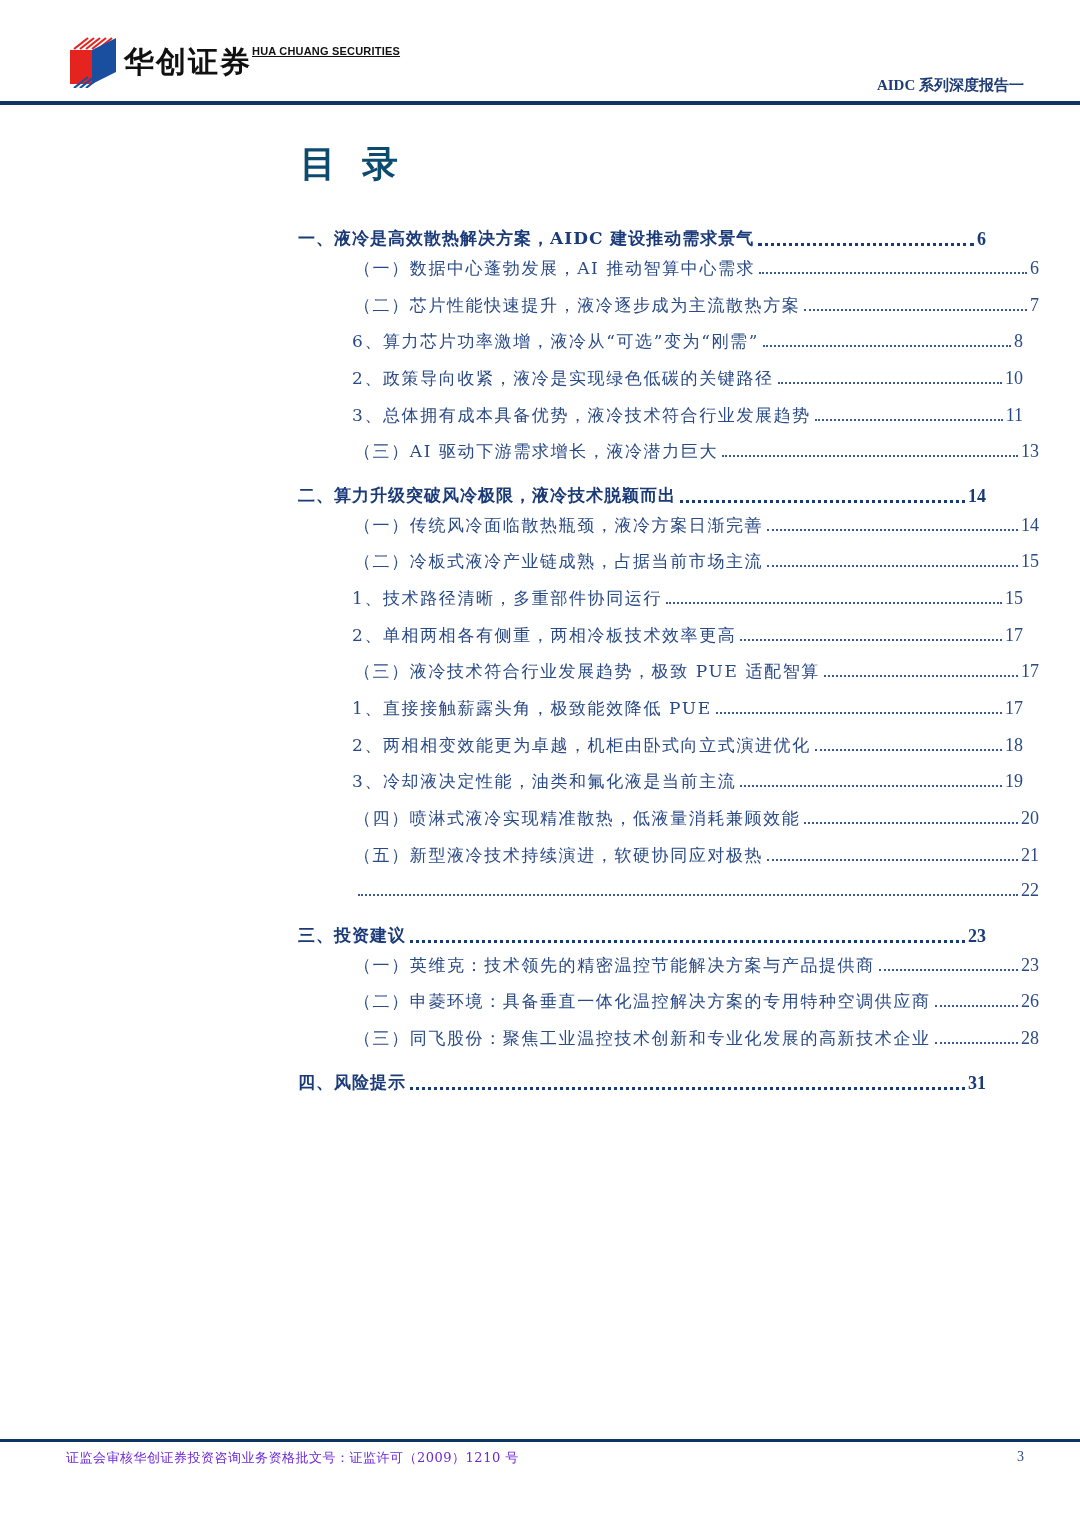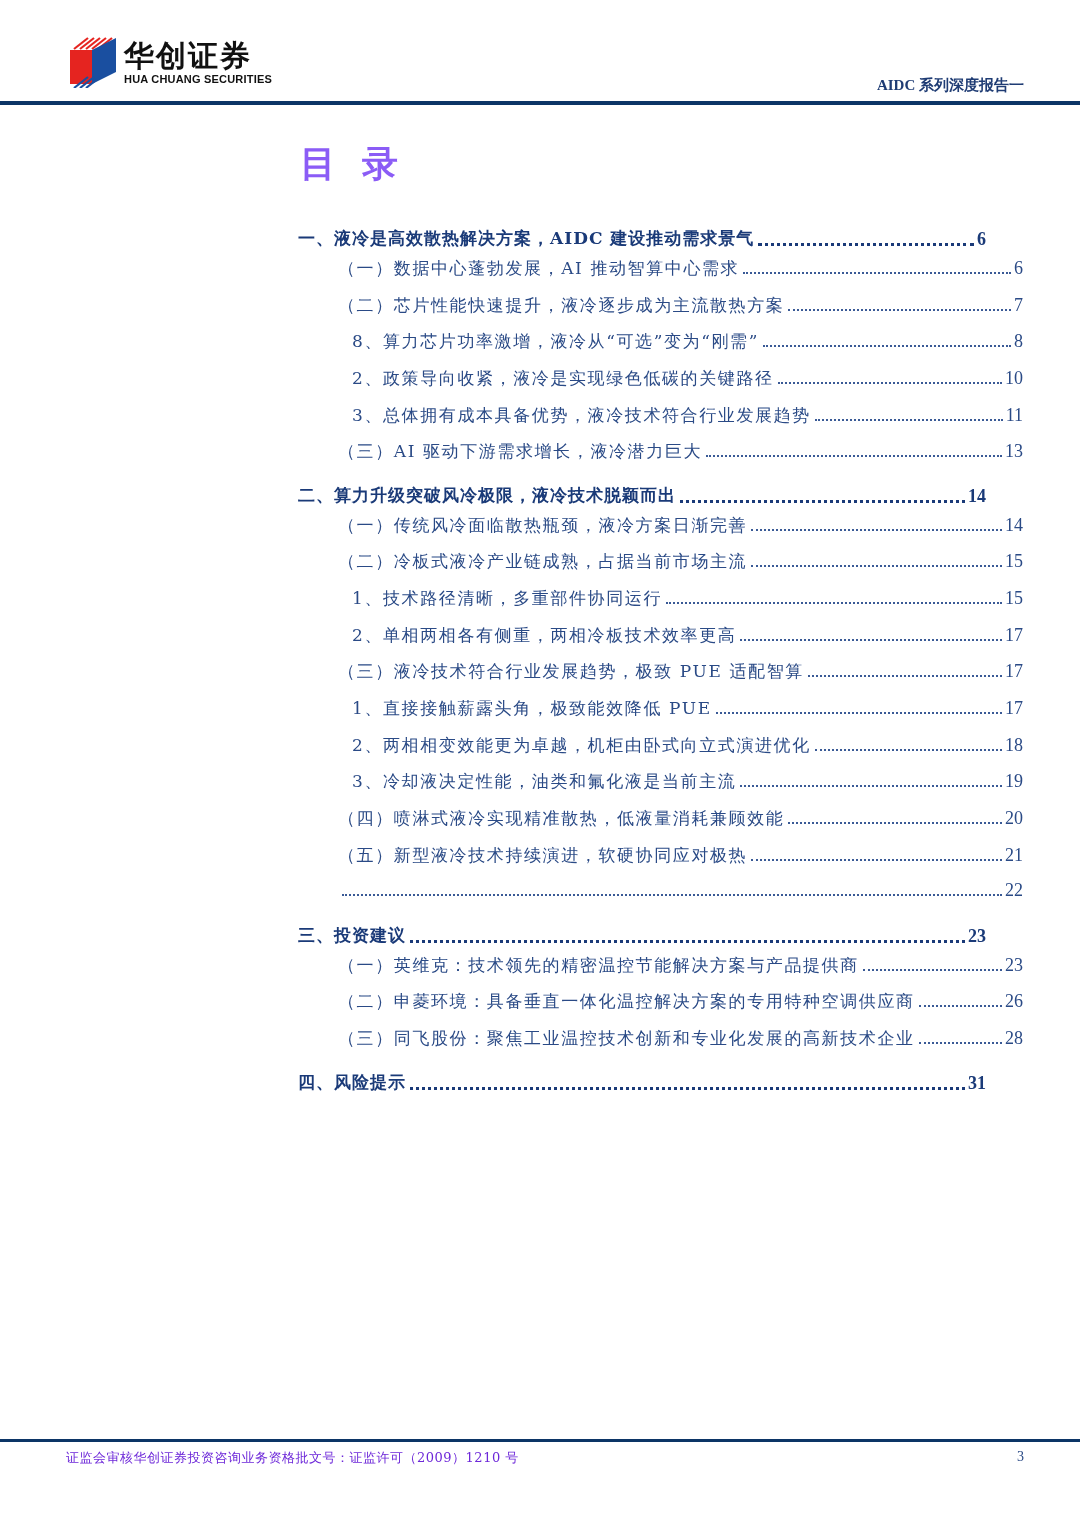--- a/index.html
+++ b/index.html
@@ -1,29 +1,29 @@
 <!DOCTYPE html>
 <html><head>
 <meta charset="utf-8">
 <style>
   html, body { margin: 0; padding: 0; background: #ffffff; }
   body { width: 1080px; height: 1527px; position: relative; overflow: hidden; font-family: "DejaVu Serif", "Liberation Serif", serif; color: #1f3c74; }
   .header { position: absolute; left: 0; top: 0; width: 1080px; height: 106px; }
   .logo { position: absolute; left: 66px; top: 36px; display: flex; align-items: center; }
   .logo-mark { width: 52px; height: 52px; margin-right: 6px; }
-  .logo-text { display: flex; flex-direction: column; }
+  .logo-text { display: flex; flex-direction: row; }
   .logo-cn { font-family: "DejaVu Sans", "Liberation Sans", sans-serif; font-weight: bold; font-size: 30px; color: #111; letter-spacing: 2px; line-height: 34px; }
-  .logo-en { font-family: "Liberation Sans", "DejaVu Sans", sans-serif; font-weight: bold; font-size: 11px; color: #111; letter-spacing: 0.2px; line-height: 13px; }
+  .logo-en { font-family: "Liberation Sans", "DejaVu Sans", sans-serif; font-weight: bold; font-size: 11px; color: #111; letter-spacing: 0.2px; line-height: 13px; text-decoration: underline; }
   .report-series { position: absolute; right: 56px; top: 76px; font-size: 15px; font-weight: bold; color: #1f3c74; font-family: "Liberation Serif", "DejaVu Serif", serif; }
   .header-rule { position: absolute; left: 0; top: 101px; width: 1080px; height: 4px; background: #0c3566; }
-  .toc-title { position: absolute; left: 300px; top: 140px; font-size: 36px; font-weight: bold; color: #8b5cf6; letter-spacing: 26px; font-family: "DejaVu Sans", sans-serif; }
+  .toc-title { position: absolute; left: 300px; top: 140px; font-size: 36px; font-weight: bold; color: #0c4a6e; letter-spacing: 26px; font-family: "DejaVu Sans", sans-serif; }
   .toc { position: absolute; left: 0; top: 216px; width: 1080px; }
   .toc-row { position: absolute; display: flex; align-items: baseline; height: 30px; font-size: 17px; color: #2a4a86; }
   .toc-row.lvl1 { left: 298px; width: 688px; font-weight: bold; color: #1a3a78; align-items: flex-end; }
-  .toc-row.lvl2 { left: 338px; width: 685px; }
+  .toc-row.lvl2 { left: 354px; width: 685px; }
   .toc-row.lvl3 { left: 352px; width: 671px; }
   .toc-row .label { white-space: nowrap; letter-spacing: 1.6px; }
   .toc-row.lvl1 .label { letter-spacing: 1px; }
   .toc-row .dots { flex: 1; border-bottom: 2px dotted #3a5a96; margin: 0 3px 4px 4px; height: 1px; }
   .toc-row.lvl1 .dots { border-bottom: 3px dotted #1a3a78; }
   .toc-row .page { white-space: nowrap; font-family: "Liberation Serif", serif; font-size: 18px; }
   .footer-rule { position: absolute; left: 0; top: 1439px; width: 1080px; height: 3px; background: #0c3566; }
   .footer-note { position: absolute; left: 66px; top: 1449px; font-size: 13px; color: #6d28d9; letter-spacing: 0.5px; }
   .page-number { position: absolute; right: 56px; top: 1449px; font-size: 14px; color: #2a4a86; font-family: "Liberation Serif", serif; }
 </style>
@@ -70,21 +70,21 @@
       <span class="label">（一）数据中心蓬勃发展，AI 推动智算中心需求</span>
       <span class="dots"></span>
       <span class="page">6</span>
     </div>
   <div class="toc-row lvl2" style="top:78px">
       <span class="label">（二）芯片性能快速提升，液冷逐步成为主流散热方案</span>
       <span class="dots"></span>
       <span class="page">7</span>
     </div>
   <div class="toc-row lvl3" style="top:114px">
-      <span class="label">8、算力芯片功率激增，液冷从“可选”变为“刚需”</span>
+      <span class="label">6、算力芯片功率激增，液冷从“可选”变为“刚需”</span>
       <span class="dots"></span>
       <span class="page">8</span>
     </div>
   <div class="toc-row lvl3" style="top:151px">
       <span class="label">2、政策导向收紧，液冷是实现绿色低碳的关键路径</span>
       <span class="dots"></span>
       <span class="page">10</span>
     </div>
   <div class="toc-row lvl3" style="top:188px">
       <span class="label">3、总体拥有成本具备优势，液冷技术符合行业发展趋势</span>

